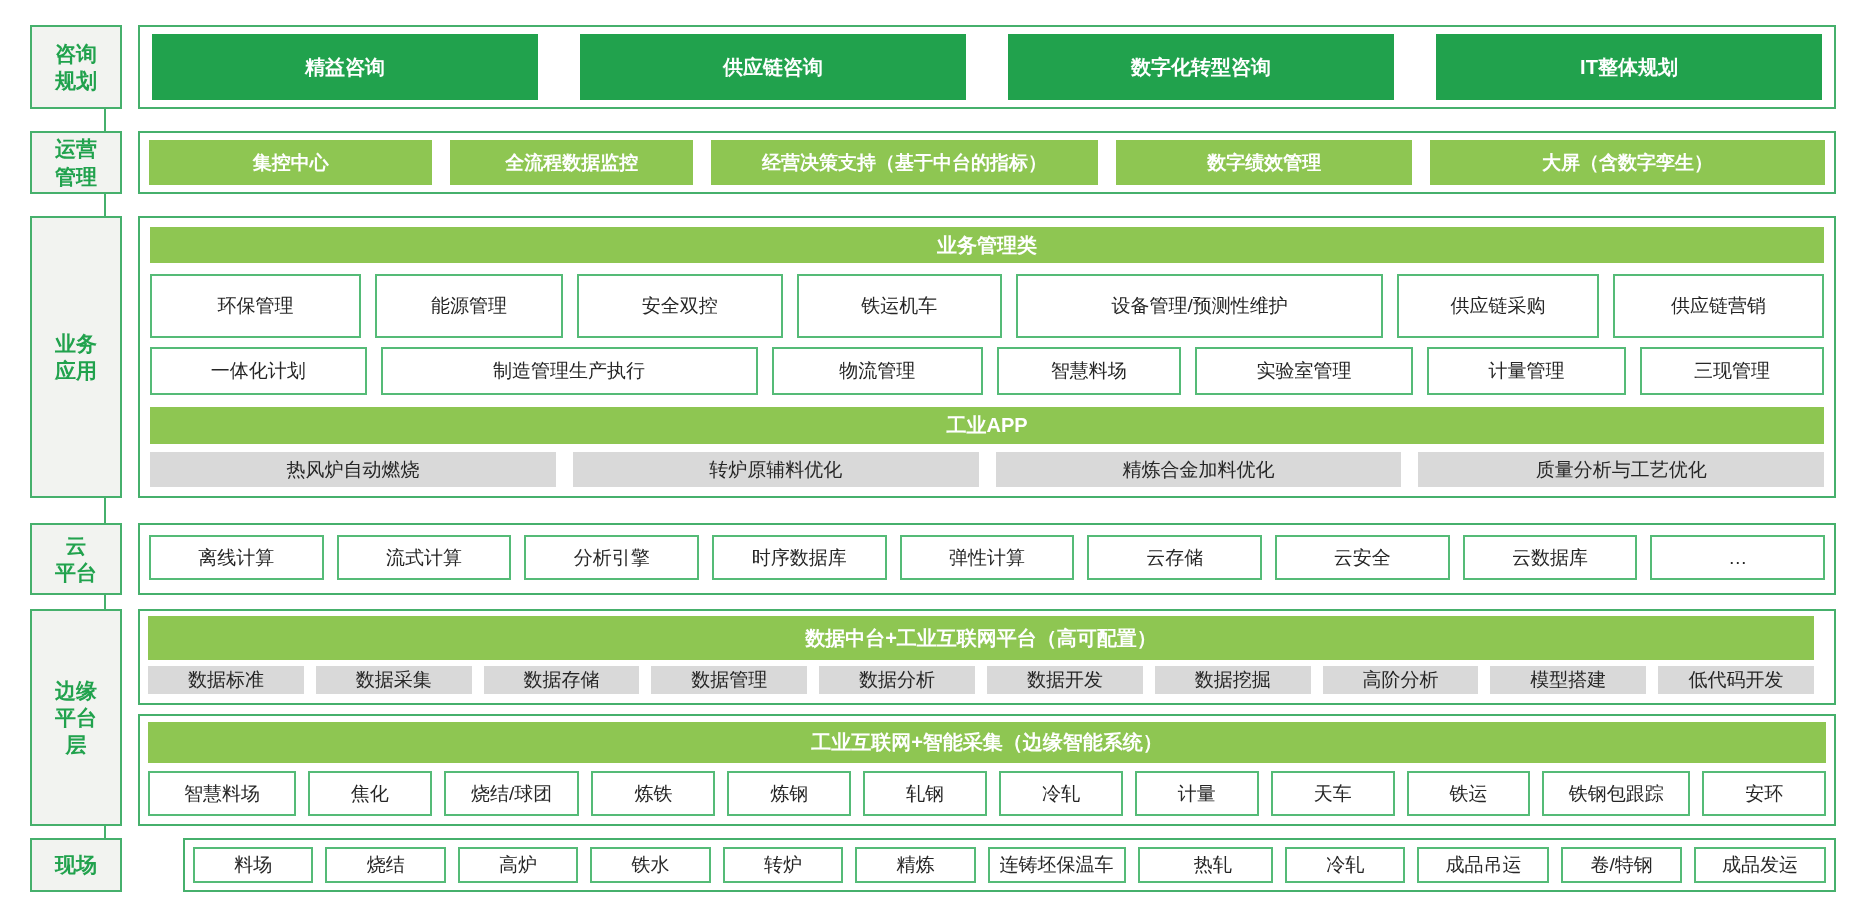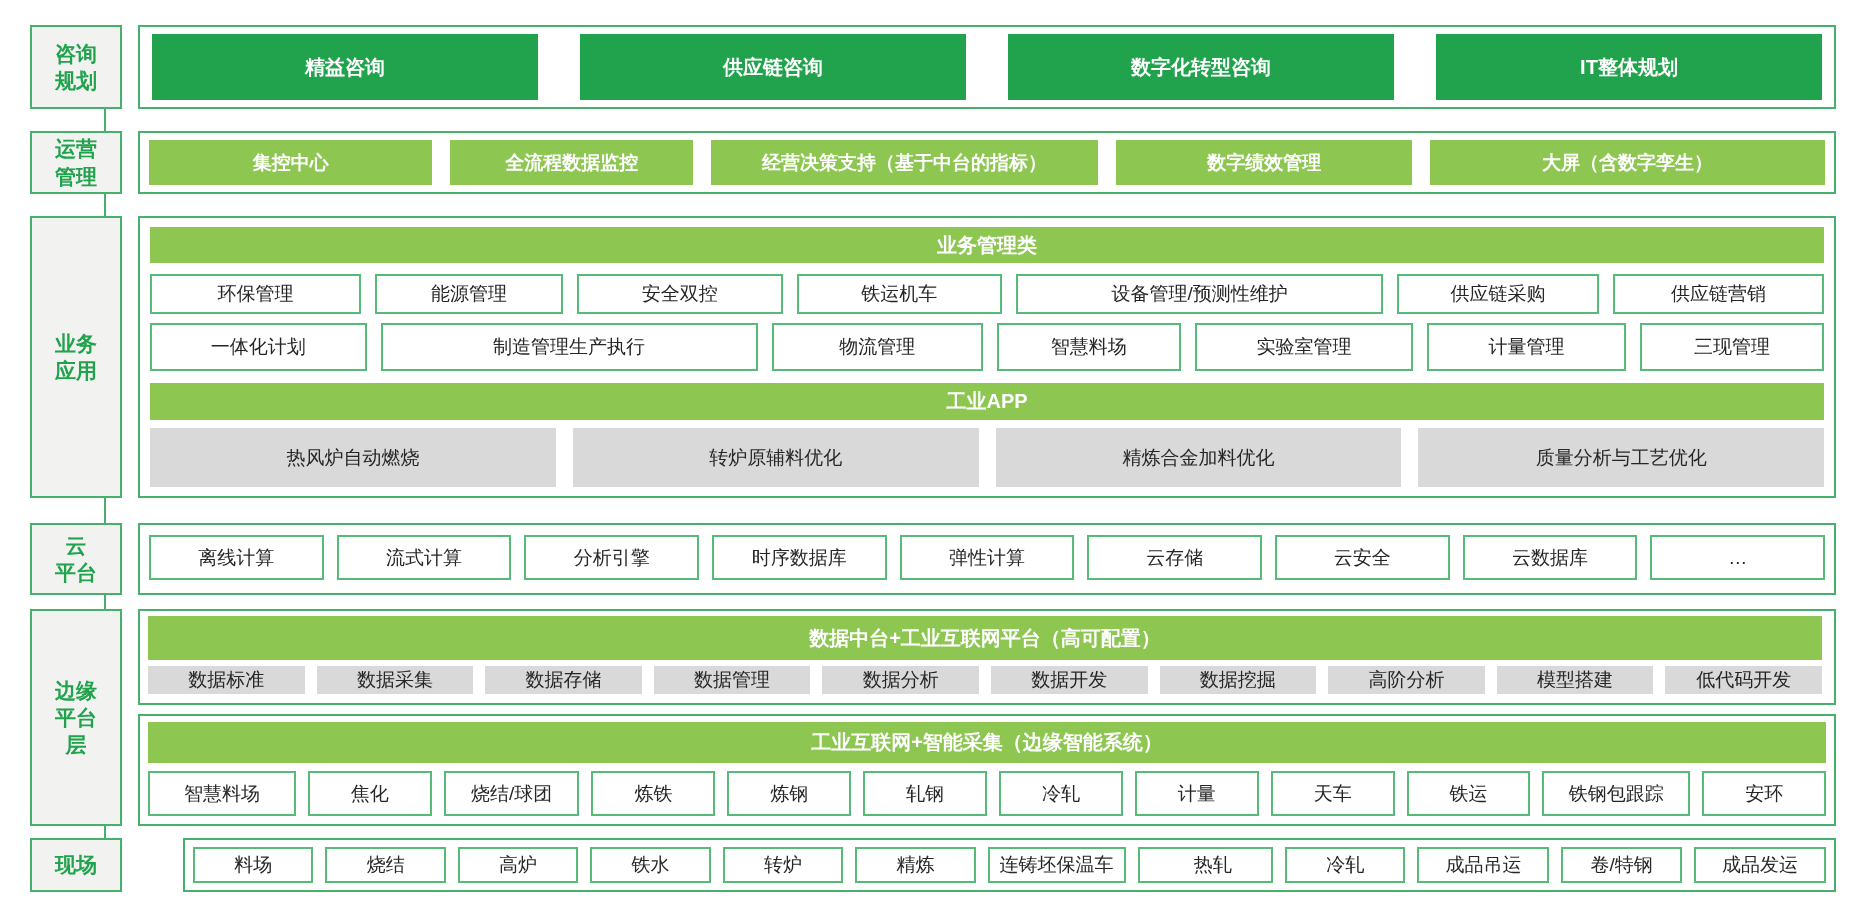--- a/index.html
+++ b/index.html
@@ -90,21 +90,21 @@
       <i></i>
     </div>
 
   <div class="layer" style="height:282px;">
     <div class="side-box">业务
 应用</div>
     <div class="side-gap"></div>
     <div class="container col" style="padding:9px 10px;">
       <div class="bar" style="height:36px;">业务管理类</div>
       <div class="spacer" style="height:11px;"></div>
-      <div class="row-items" style="height:40px;gap:14px;">
+      <div class="row-items" style="height:64px;gap:14px;">
         <div class="box-white" style="flex:1.18;">环保管理</div>
         <div class="box-white" style="flex:1.05;">能源管理</div>
         <div class="box-white" style="flex:1.15;">安全双控</div>
         <div class="box-white" style="flex:1.15;">铁运机车</div>
         <div class="box-white" style="flex:2.07;">设备管理/预测性维护</div>
         <div class="box-white" style="flex:1.13;">供应链采购</div>
         <div class="box-white" style="flex:1.18;">供应链营销</div>
       </div>
       <div class="spacer" style="height:9px;"></div>
       <div class="row-items" style="height:48px;gap:14px;">
@@ -154,21 +154,21 @@
   <div class="connector" style="height:14px;">
       <i></i>
     </div>
 
   <div class="layer" style="height:217px;">
     <div class="side-box">边缘
 平台
 层</div>
     <div class="side-gap"></div>
     <div style="flex:1;display:flex;flex-direction:column;gap:9px;">
-      <div class="container col" style="flex:1;padding:5px 12px 9px 8px;">
+      <div class="container col" style="flex:1;padding:5px 20px 9px 8px;">
         <div class="bar" style="height:44px;">数据中台+工业互联网平台（高可配置）</div>
         <div class="spacer" style="height:6px;"></div>
         <div class="row-items" style="flex:1;gap:12px;">
           <div class="box-gray" style="flex:1;">数据标准</div>
           <div class="box-gray" style="flex:1;">数据采集</div>
           <div class="box-gray" style="flex:1;">数据存储</div>
           <div class="box-gray" style="flex:1;">数据管理</div>
           <div class="box-gray" style="flex:1;">数据分析</div>
           <div class="box-gray" style="flex:1;">数据开发</div>
           <div class="box-gray" style="flex:1;">数据挖掘</div>

